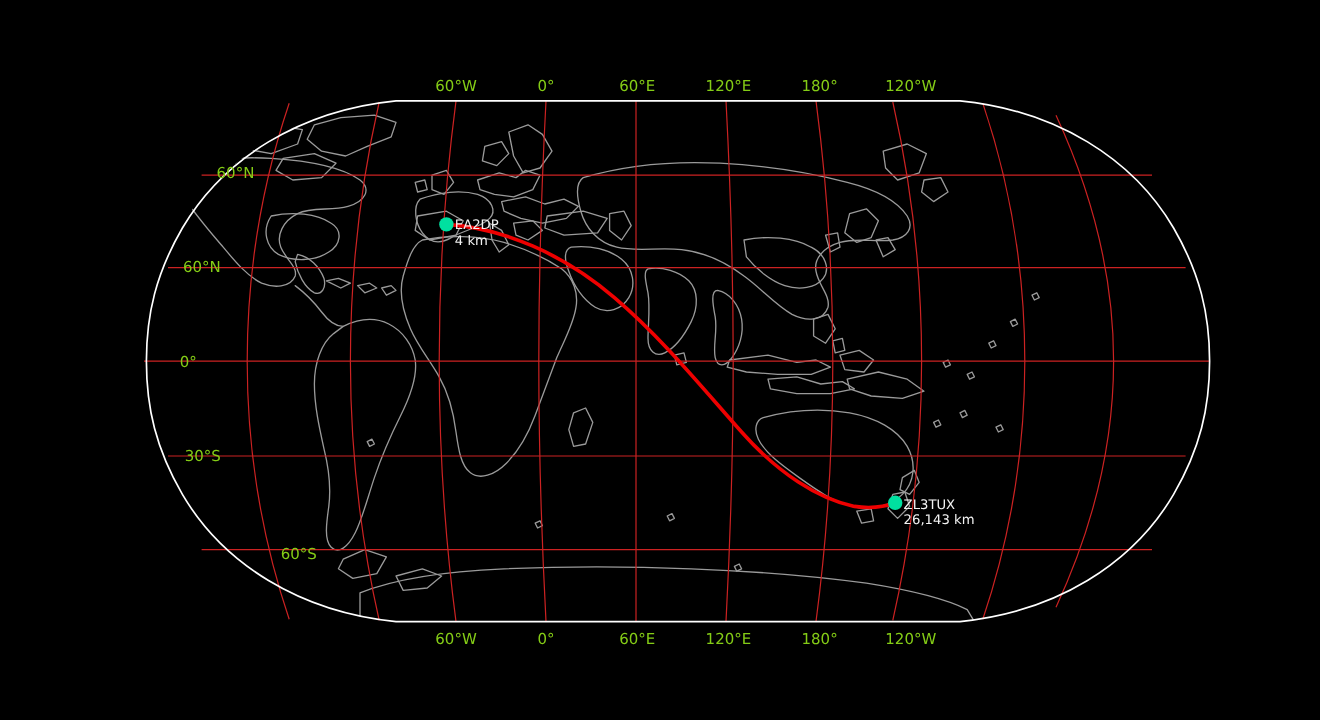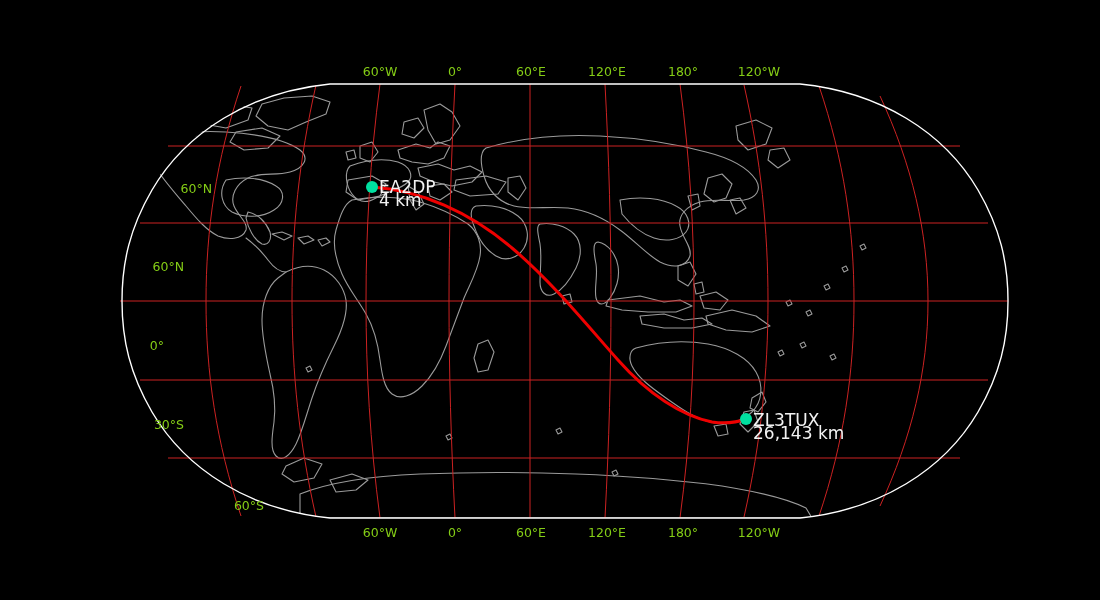--- a/index.html
+++ b/index.html
@@ -46,24 +46,24 @@
     width: 1100px;
     height: 600px;
   }
   .axis-label {
     position: absolute;
     font-size: 12.5px;
     color: #84cc16;
     white-space: nowrap;
   }
   .lon-label { transform: translateX(-50%); }
-  .lat-label { transform: translateY(-50%); text-align: center; margin-top: 44px; }
+  .lat-label { transform: translateY(-50%); text-align: center; }
   .marker-label {
     position: absolute;
-    font-size: 17px;
+    font-size: 11px;
     color: #f2f2f2;
     white-space: nowrap;
     line-height: 13px;
   }
   svg { display: block; }
 </style>
 </head>
 <body>
 
 <div id="figure">

